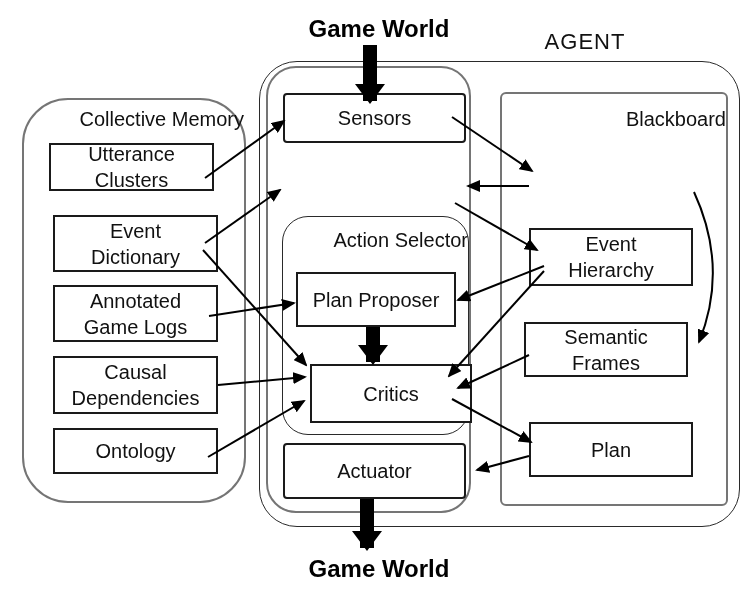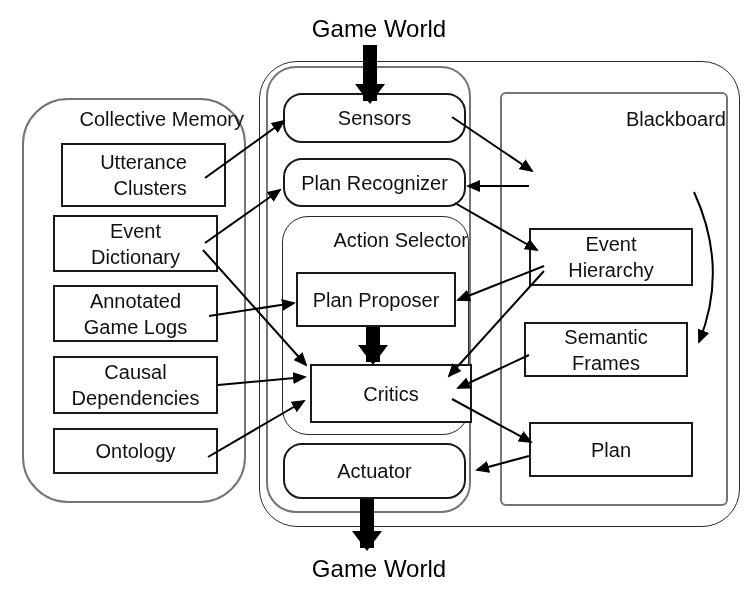--- a/index.html
+++ b/index.html
@@ -4,50 +4,51 @@
 <style>
   html,body{margin:0;padding:0;background:#ffffff;}
   .stage{position:relative;width:750px;height:604px;background:#ffffff;overflow:hidden;
          font-family:"Liberation Sans", sans-serif;color:#111;}
   .container{position:absolute;border:2px solid #757575;border-radius:40px;background:transparent;box-sizing:border-box;}
   .container.thin{border:1.5px solid #2a2a2a;}
   .container-label{position:absolute;left:0;right:0;text-align:right;font-size:20px;color:#111;}
   .box{position:absolute;border:2px solid #1a1a1a;background:#ffffff;box-sizing:border-box;
        display:flex;align-items:center;justify-content:center;text-align:center;}
   .box span{font-size:20px;line-height:26px;white-space:pre-line;color:#111;}
-  .rounded{border-radius:19px;border-width:2px;}
+  .rounded{border-radius:4px;border-width:2px;}
   .floating-label{position:absolute;text-align:center;font-size:22px;color:#111;}
-  .bold-title{position:absolute;width:200px;text-align:center;font-size:24px;font-weight:normal;color:#000;}
+  .bold-title{position:absolute;width:200px;text-align:center;font-size:24px;font-weight:bold;color:#000;}
   svg.wires{position:absolute;left:0;top:0;pointer-events:none;}
 </style>
 </head>
 <body>
 
 <div class="stage">
 
   <div class="bold-title" style="left:279px;top:15px;">Game World</div>
+  <div class="floating-label" style="left:500px;top:29px;width:170px;letter-spacing:1px;">AGENT</div>
   <div class="bold-title" style="left:279px;top:555px;">Game World</div>
 
   <div class="container" style="left:22px;top:98px;width:224px;height:405px;border-radius:46px;">
     <div class="container-label" style="top:8px;">Collective Memory</div>
   </div>
 
   <div class="container thin" style="left:259px;top:61px;width:481px;height:466px;border-radius:38px;"></div>
 
   <div class="container" style="left:266px;top:66px;width:205px;height:447px;border-radius:30px;"></div>
 
   <div class="container" style="left:500px;top:92px;width:228px;height:414px;border-radius:6px;">
     <div class="container-label" style="top:14px;">Blackboard</div>
   </div>
 
   <div class="container thin" style="left:282px;top:216px;width:187px;height:219px;border-radius:26px;">
     <div class="container-label" style="top:12px;">Action Selector</div>
   </div>
 
-  <div class="box" style="left:61px;top:143px;width:165px;height:64px;text-align:right;">
+  <div class="box" style="left:49px;top:143px;width:165px;height:48px;">
     <span>Utterance
 Clusters</span>
     </div>
   <div class="box" style="left:53px;top:215px;width:165px;height:57px;">
     <span>Event
 Dictionary</span>
     </div>
   <div class="box" style="left:53px;top:285px;width:165px;height:57px;">
     <span>Annotated
 Game Logs</span>
@@ -55,23 +56,20 @@
   <div class="box" style="left:53px;top:356px;width:165px;height:58px;">
     <span>Causal
 Dependencies</span>
     </div>
   <div class="box" style="left:53px;top:428px;width:165px;height:46px;">
     <span>Ontology</span>
     </div>
 
   <div class="box rounded" style="left:283px;top:93px;width:183px;height:50px;">
     <span>Sensors</span>
-    </div>
-  <div class="box rounded" style="left:283px;top:158px;width:183px;height:49px;">
-    <span>Plan Recognizer</span>
     </div>
   <div class="box" style="left:296px;top:272px;width:160px;height:55px;">
     <span>Plan Proposer</span>
     </div>
   <div class="box" style="left:310px;top:364px;width:162px;height:59px;">
     <span>Critics</span>
     </div>
   <div class="box rounded" style="left:283px;top:443px;width:183px;height:56px;text-align:center;">
     <span>Actuator</span>
     </div>

